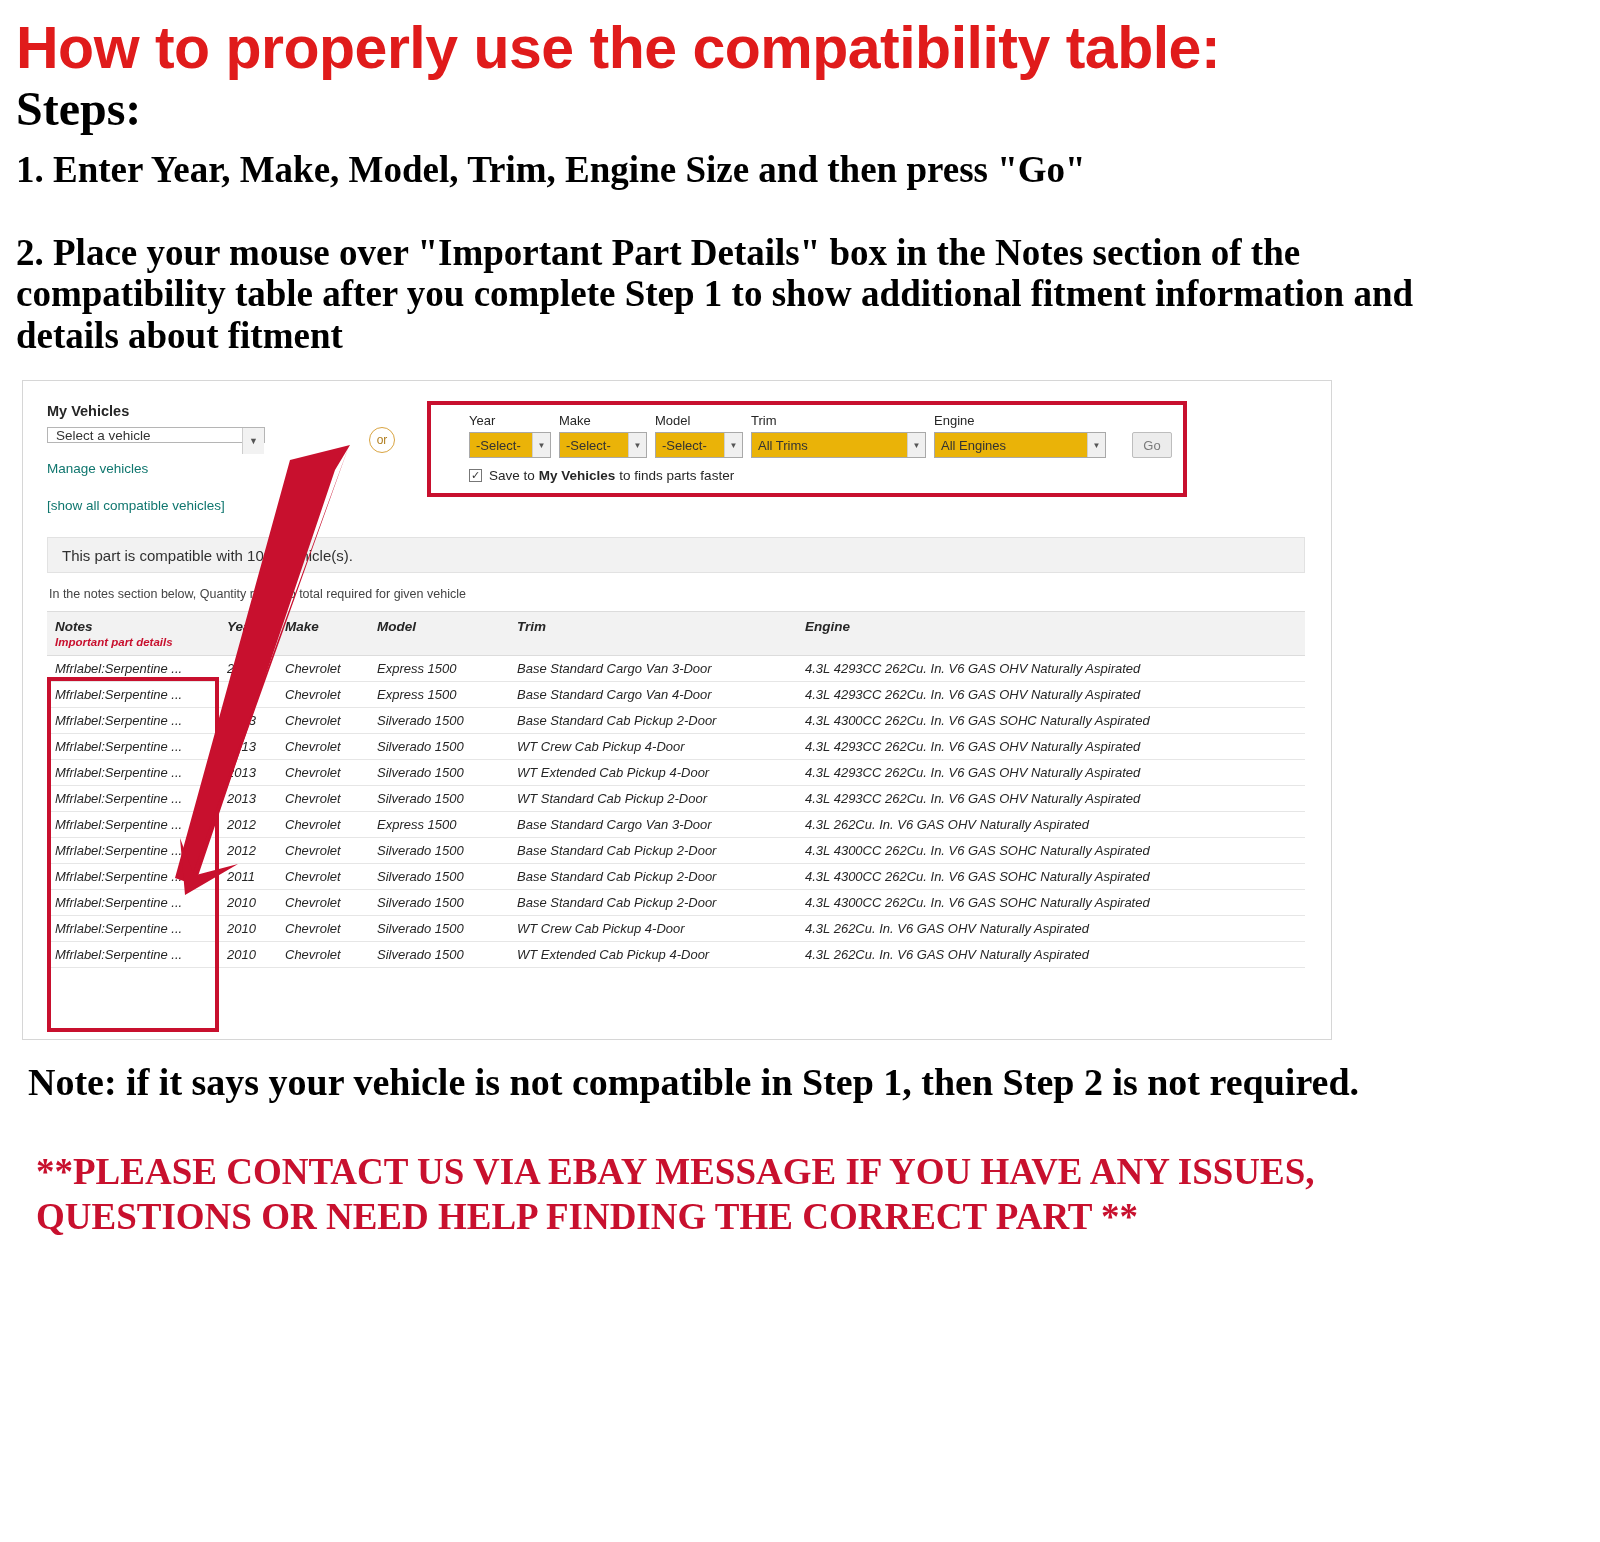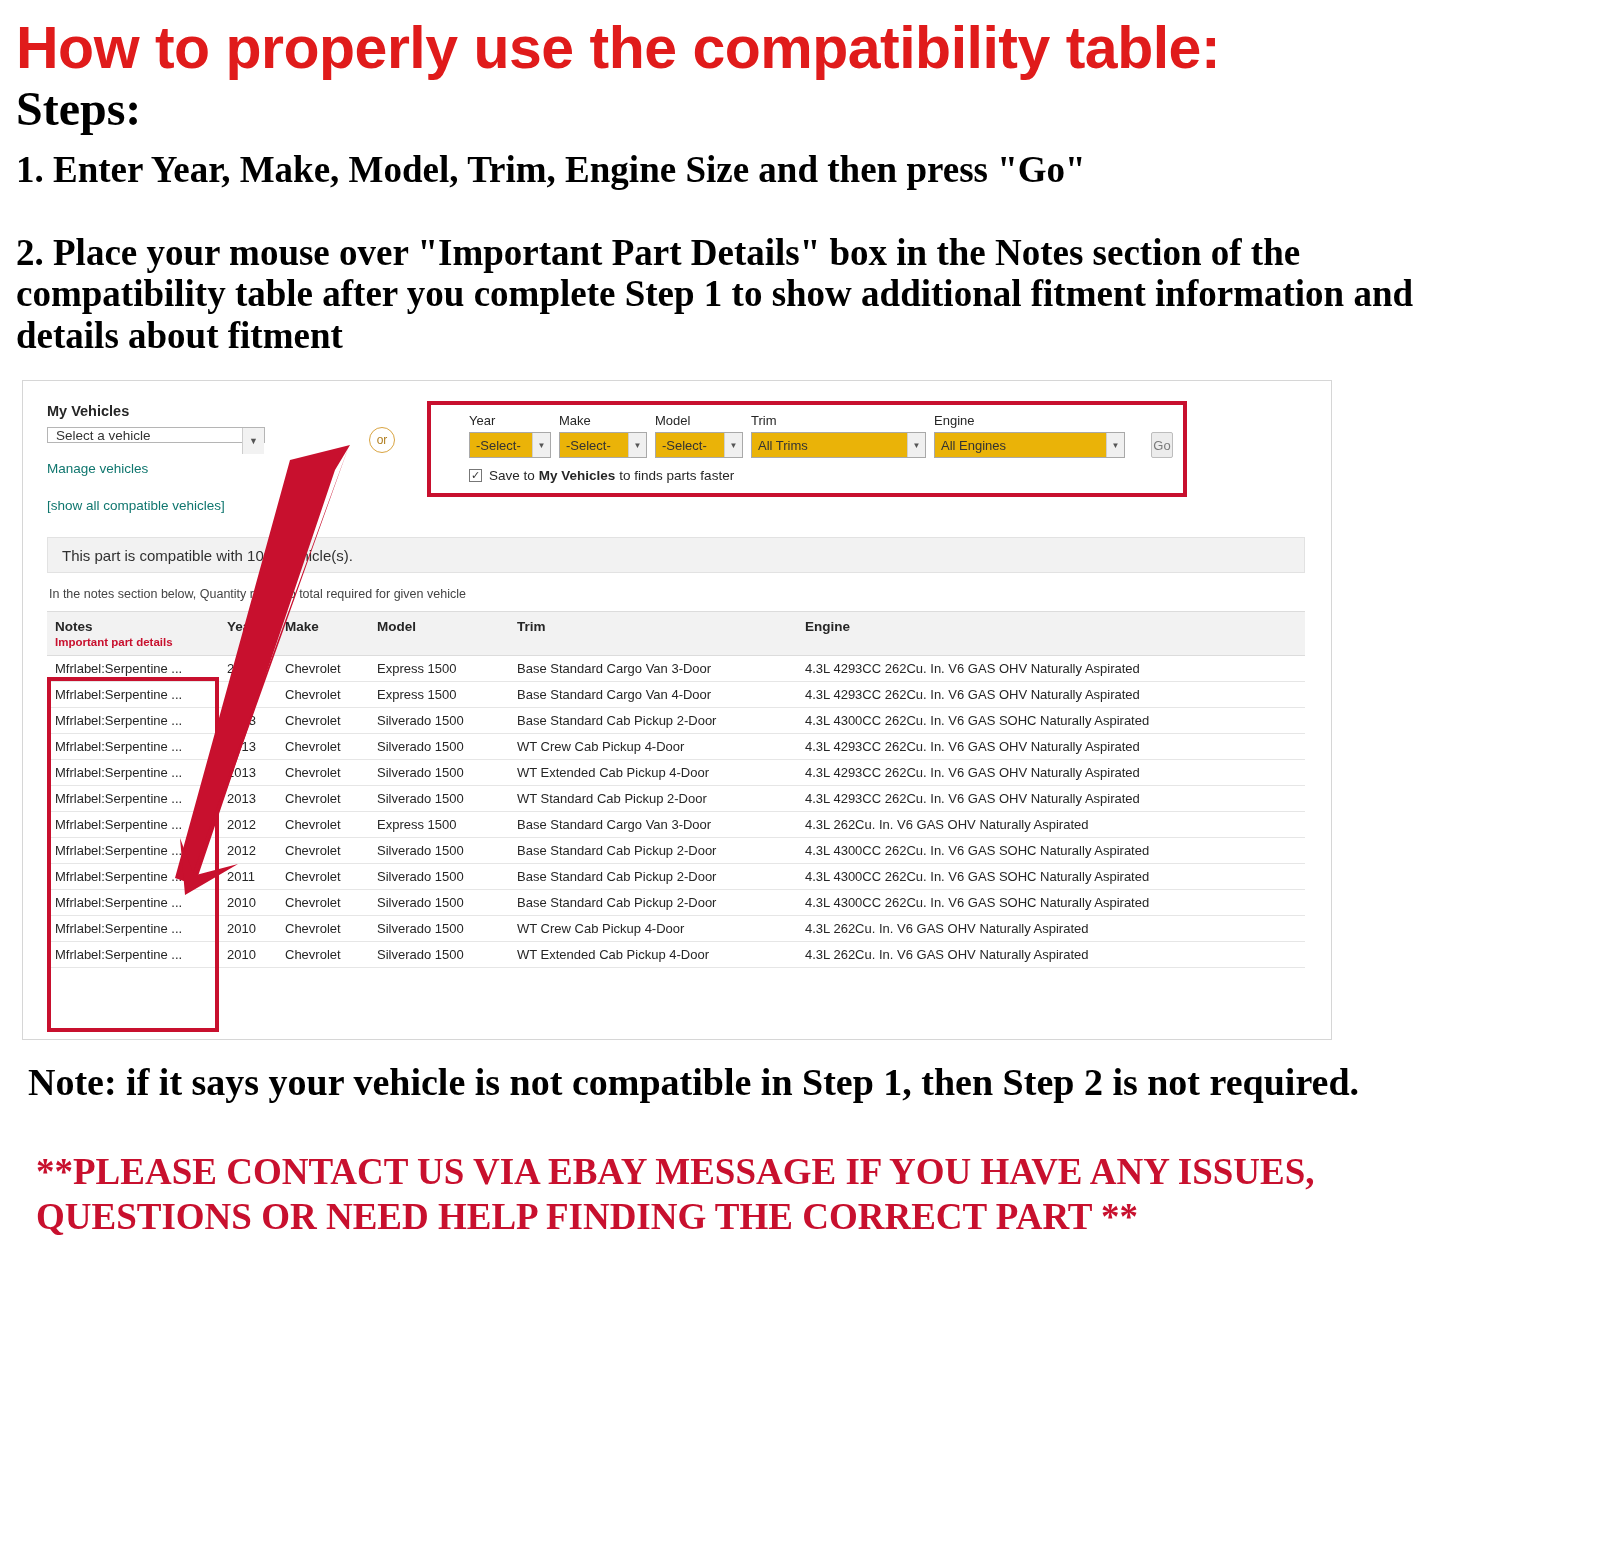--- a/index.html
+++ b/index.html
@@ -158,21 +158,21 @@
     width: 18px; height: 24px;
     background: #f0f0f0;
     border-left: 1px solid #cfcfcf;
     display: flex; align-items: center; justify-content: center;
     font-size: 8px; color: #555;
   }
   .w-year { width: 82px; }
   .w-make { width: 88px; }
   .w-model { width: 88px; }
   .w-trim { width: 175px; }
-  .w-engine { width: 191px; }
+  .w-engine { width: 172px; }
   .go-btn {
     width: 40px; height: 26px;
     background: #ececec;
     border: 1px solid #bdbdbd;
     border-radius: 2px;
     font-size: 13px;
     color: #7a7a7a;
     display: flex; align-items: center; justify-content: center;
     margin-left: 18px;
   }
@@ -211,20 +211,21 @@
     font-size: 12.5px;
     color: #444;
     margin: 14px 0 10px 2px;
   }
 
   table.compat {
     border-collapse: collapse;
     width: 1258px;
     font-size: 13px;
     color: #262626;
+    font-style: italic;
   }
   table.compat thead th {
     background: #f2f2f2;
     border-top: 1px solid #dcdcdc;
     border-bottom: 1px solid #dcdcdc;
     text-align: left;
     font-weight: bold;
     padding: 7px 8px;
     vertical-align: top;
     font-size: 13.5px;

